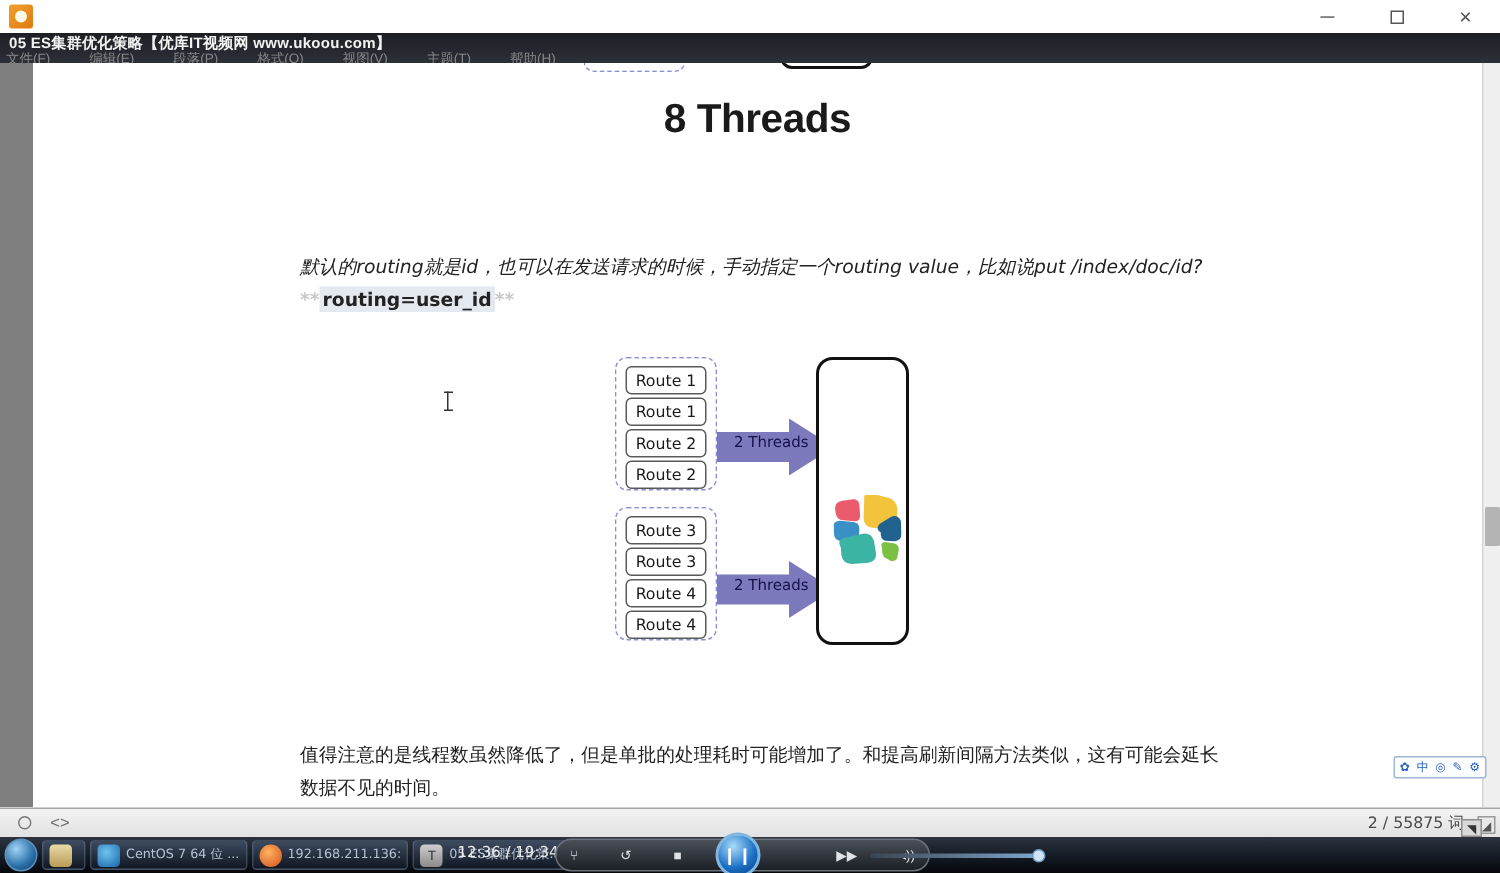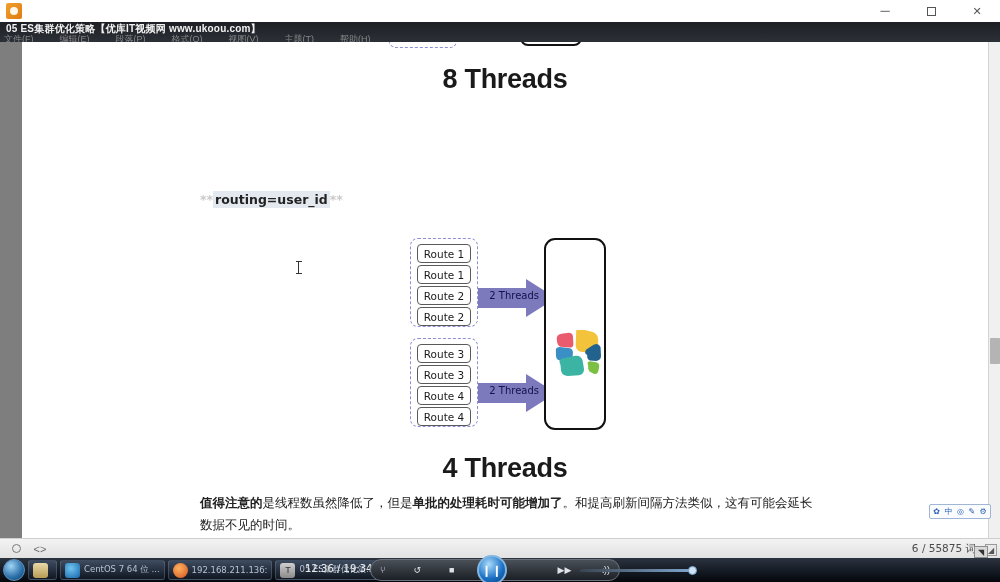--- a/index.html
+++ b/index.html
@@ -79,21 +79,21 @@
     font-size: 12.5px; line-height: 22px; color: #222;
     font-family: "DejaVu Sans","Liberation Sans", sans-serif;
   }
   .p1 { top: 62px; }
   .p2 { top: 125px; font-style: italic; }
   .p3 { top: 450px; }
   .p2 .code-hl {
     font-style: normal; font-weight: bold; background: #e4e8ef; padding: 1px 2px;
   }
   .p2 .stars { color: #c9c9c9; font-style: normal; font-weight: bold; }
-  .bold { font-weight: bold; }
+  .bold { font-weight: normal; }
 
   .caret {
     position: absolute; left: 276px; top: 219px; width: 1px; height: 13px;
     background: #333;
   }
   .caret::before, .caret::after {
     content: ""; position: absolute; left: -2.5px; width: 6px; height: 1px; background: #333;
   }
   .caret::before { top: 0; }
   .caret::after  { bottom: 0; }
@@ -270,21 +270,21 @@
       <div class="page-inner">
 
         <div class="cut-dashed"></div>
 
         <div class="cut-solid"></div>
 
         <h1 class="threads t8">8 Threads</h1>
 
 
         <div class="para p2">
-          <br>
+          <span>默认的routing就是id，也可以在发送请求的时候，手动指定一个routing value，比如说put /index/doc/id?</span><br>
           <span class="stars">**</span><span class="code-hl">routing=user_id</span><span class="stars">**</span>
         </div>
 
         <div class="caret"></div>
 
         <div class="diagram">
 
           <div class="group-dash g1"></div>
           <div class="rbox" style="top:6px">Route 1</div>
           <div class="rbox" style="top:27px">Route 1</div>
@@ -316,21 +316,20 @@
               <path d="M4 22 Q2 10 14 8 L30 6 Q38 6 39 14 L40 30 Q40 38 32 38 L12 36 Q5 34 4 22 Z" fill="#ea5b6e"></path>
               <path d="M46 6 Q44 -4 58 -2 L82 4 Q94 8 94 22 L93 40 Q92 50 80 50 L56 47 Q46 45 45 33 Z" fill="#f3c33c"></path>
               <path d="M2 46 Q0 38 10 37 L30 39 Q39 40 39 49 L38 62 Q37 70 28 69 L10 66 Q2 64 2 54 Z" fill="#3a8fc4"></path>
               <path d="M12 76 Q6 66 16 62 L44 56 Q56 54 60 66 L63 84 Q64 96 52 98 L28 100 Q15 99 13 88 Z" fill="#3cb4a4"></path>
               <path d="M70 54 Q62 50 68 42 L84 32 Q94 27 99 37 L100 56 Q100 66 90 67 L76 66 Q69 63 70 54 Z" fill="#22628f"></path>
               <path d="M72 76 Q68 70 76 68 L90 70 Q97 72 96 80 L94 90 Q92 97 84 95 L75 90 Q71 85 72 76 Z" fill="#7cc043"></path>
             </svg>
           </div>
         </div>
 
-        <h1 class="threads t4">4 Threads</h1>
 
         <div class="para p3">
           <span class="bold">值得注意的</span><span>是线程数虽然降低了，但是</span><span class="bold">单批的处理耗时可能增加了</span><span>。和提高刷新间隔方法类似，这有可能会延长数据不见的时间。</span>
         </div>
 
       </div>
     </div>
   </div>
 
   <div class="vscroll">
@@ -343,21 +342,21 @@
     <span class="ime-ico">◎</span>
     <span class="ime-ico">✎</span>
     <span class="ime-ico">⚙</span>
   </div>
 
   <div class="docstatus">
     <div class="ds-ico">
       <span class="ds-circle"></span>
     </div>
     <div class="ds-ico">&lt;&gt;</div>
-    <div class="wordcount">6 / 55875 词</div>
+    <div class="wordcount">2 / 55875 词</div>
     <div class="resize-grip">◢</div>
   </div>
 
   <div class="taskbar">
     <div class="start-orb"></div>
 
     <div class="tb-btn">
       <span class="tb-ico" style="background:linear-gradient(180deg,#e8d9a8,#b99c55);"></span>
       <span class="tb-label"></span>
     </div>

